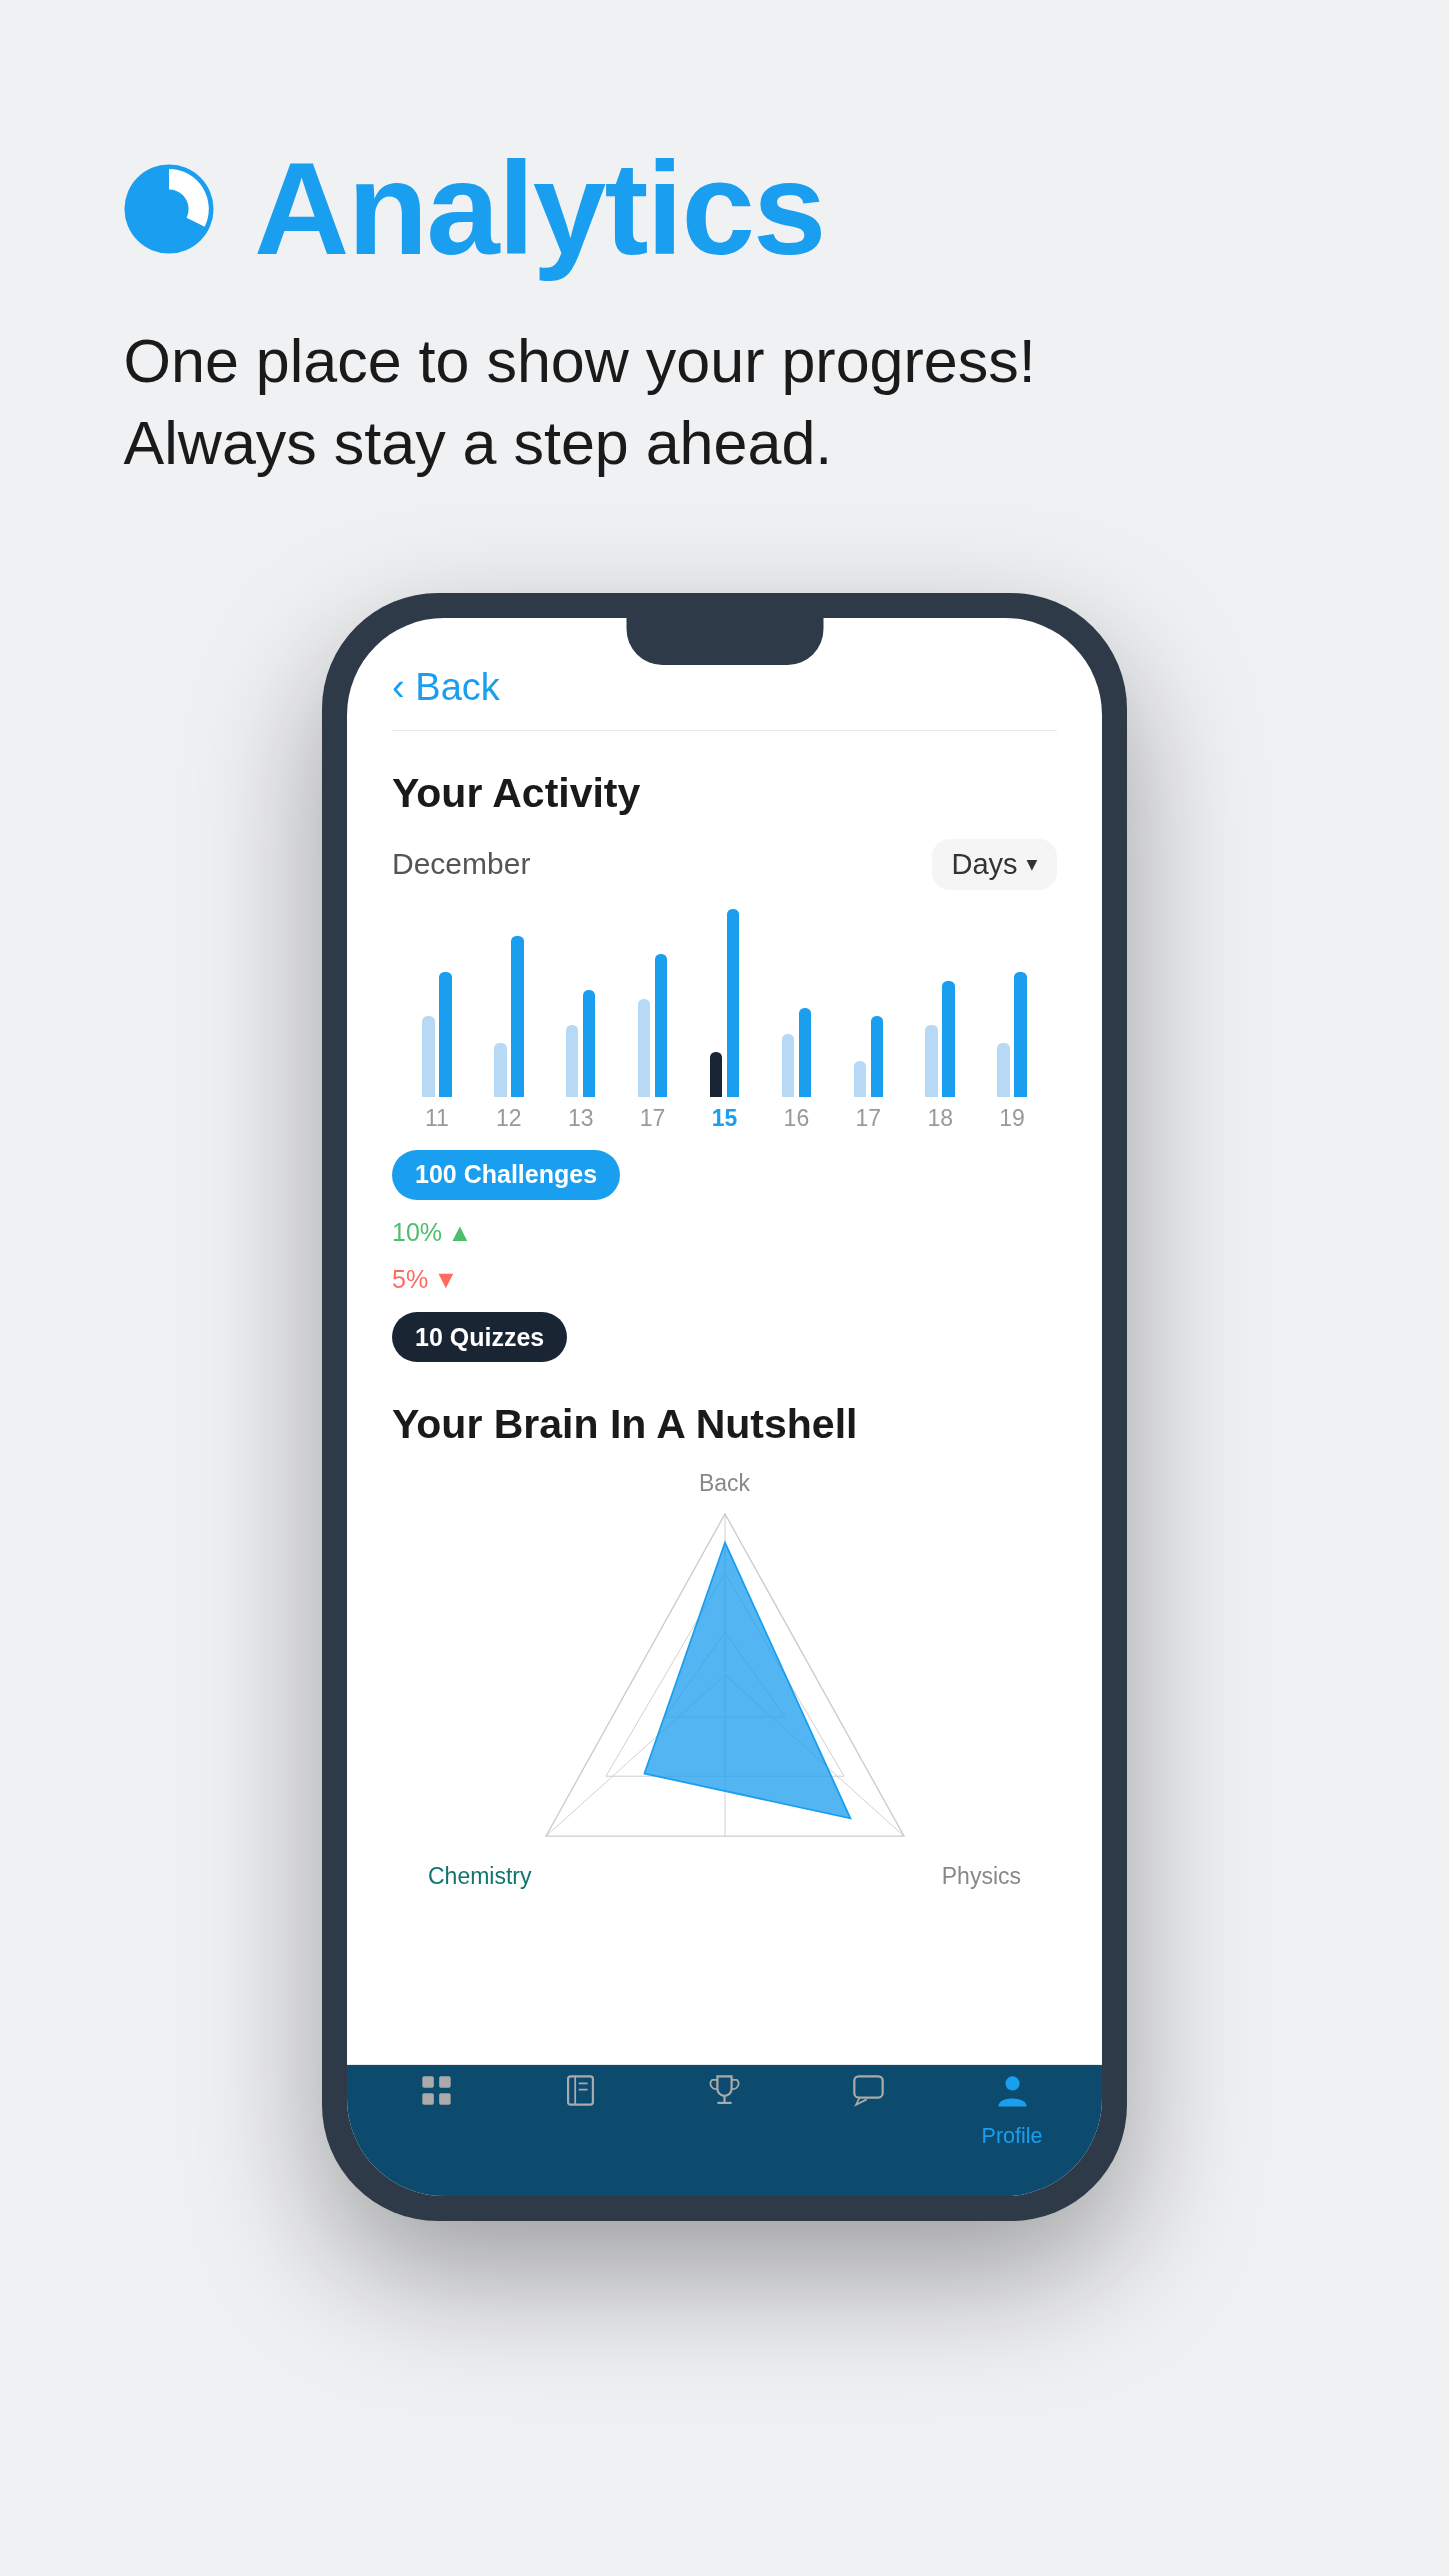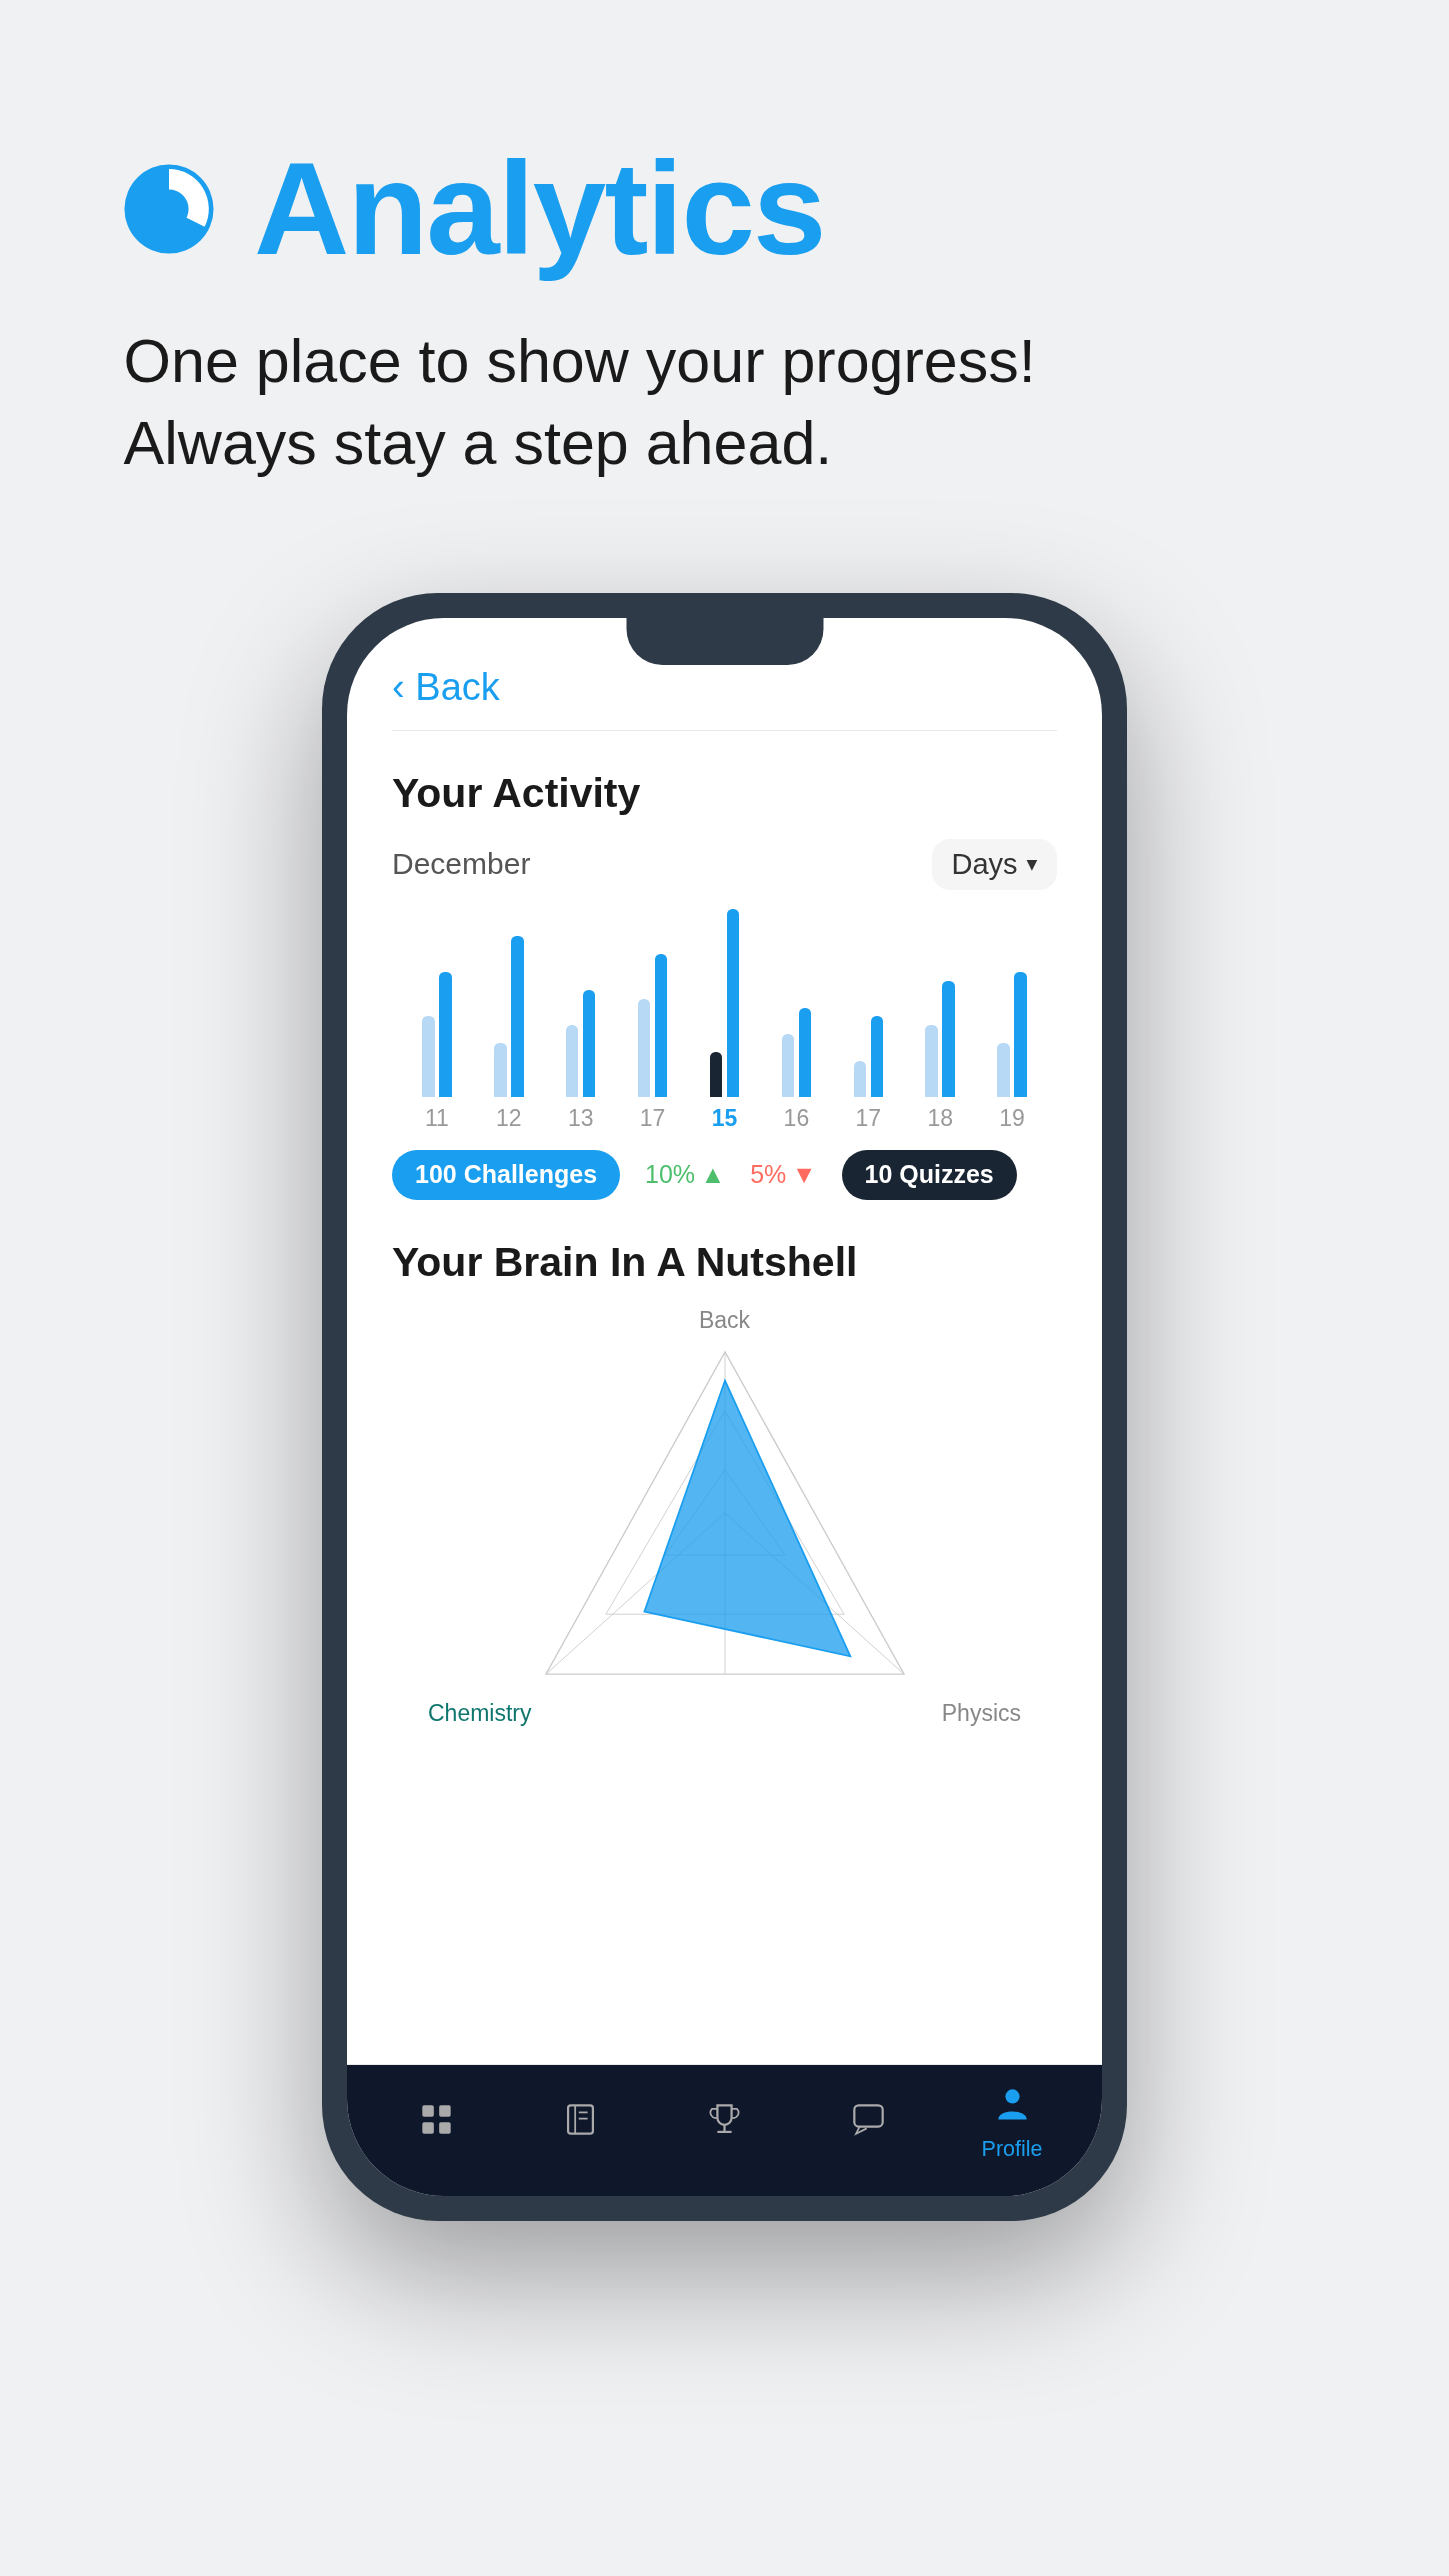--- a/index.html
+++ b/index.html
@@ -205,23 +205,24 @@
     }
 
     .bar-day.active {
       color: #1a9eef;
       font-weight: 600;
     }
 
     
     .stats-row {
       display: flex;
-      align-items: center;
-      gap: 25px;
+      align-items: flex-start;
+      gap: 18px;
       margin: 18px 0 32px 0;
+      flex-direction: column;
     }
 
     .badge-blue {
       background: #1a9eef;
       color: white;
       border-radius: 27px;
       padding: 10.7px 23px;
       font-size: 25px;
       font-weight: 600;
       white-space: nowrap;
@@ -295,24 +296,23 @@
     }
 
     .radar-svg {
       width: 394px;
       height: 376px;
     }
 
     
     .bottom-nav {
       height: 132px;
-      background: #0f172a;
+      background: #0c4a6e;
       border-top: 0.9px solid #e8e9eb;
       display: flex;
-      align-items: center;
       justify-content: space-around;
       padding: 0 18px;
       padding-bottom: 21.5px;
     }
 
     .nav-item {
       display: flex;
       flex-direction: column;
       align-items: center;
       gap: 7.2px;

